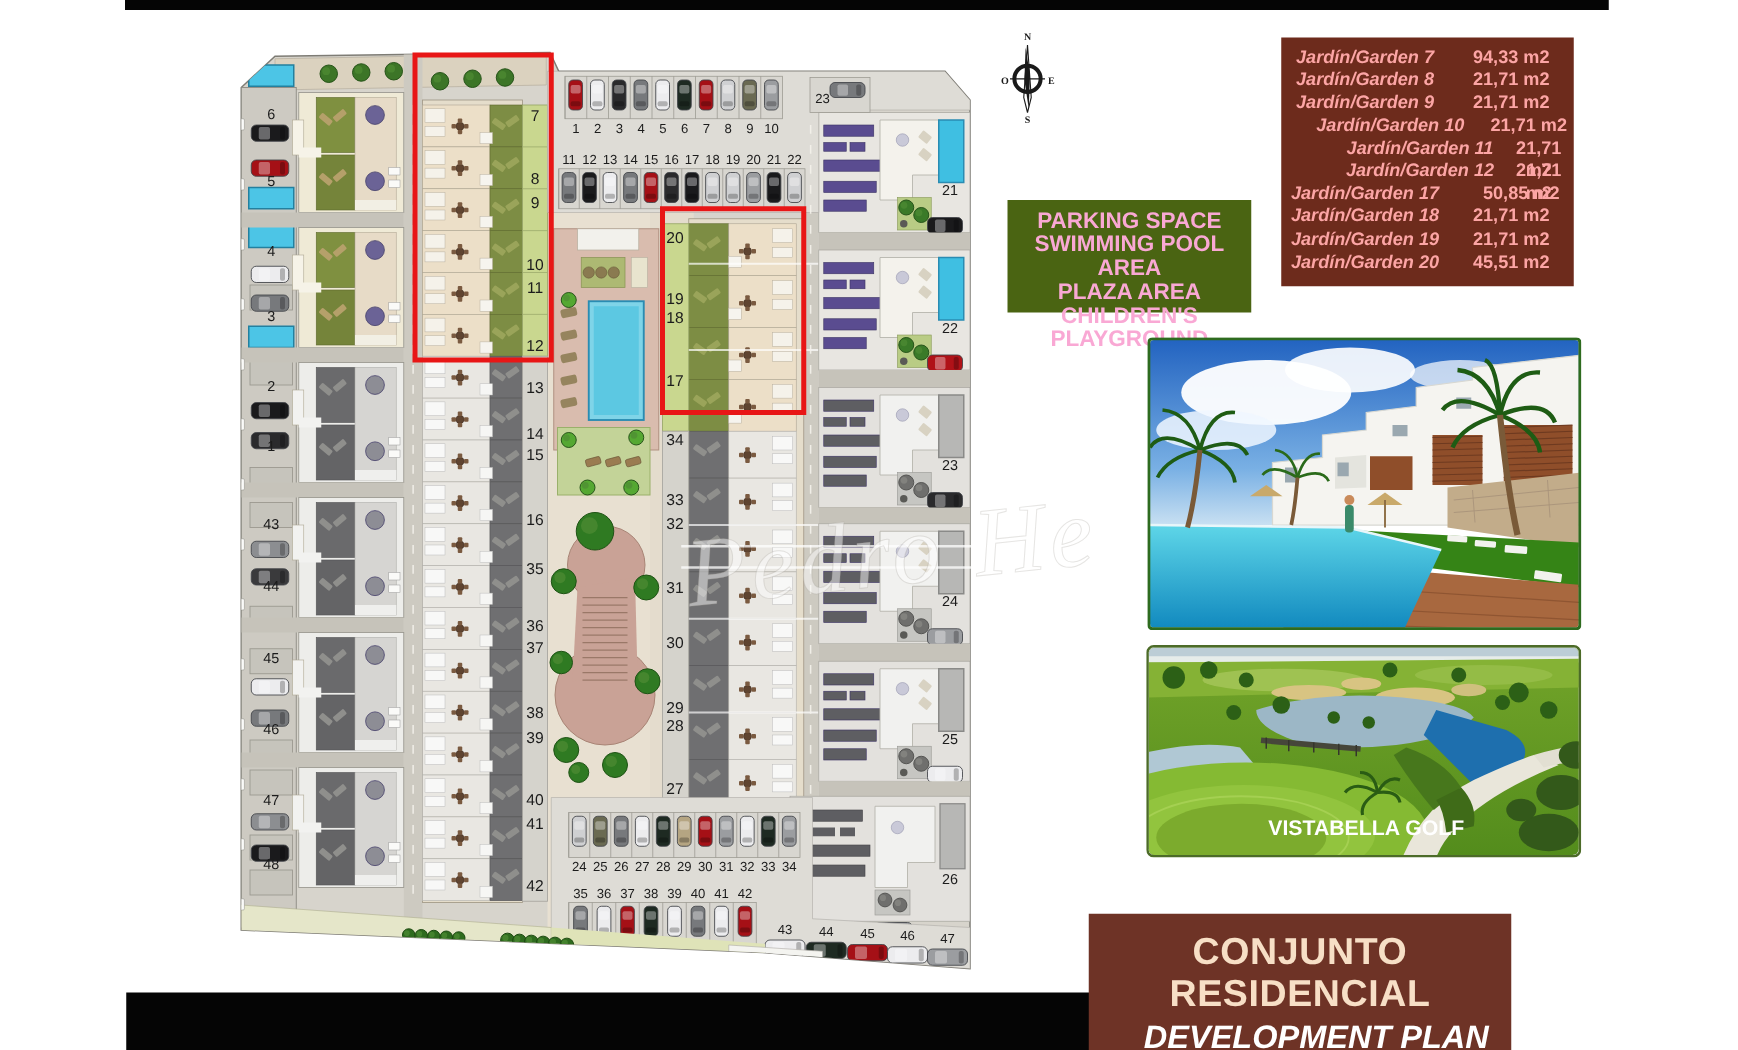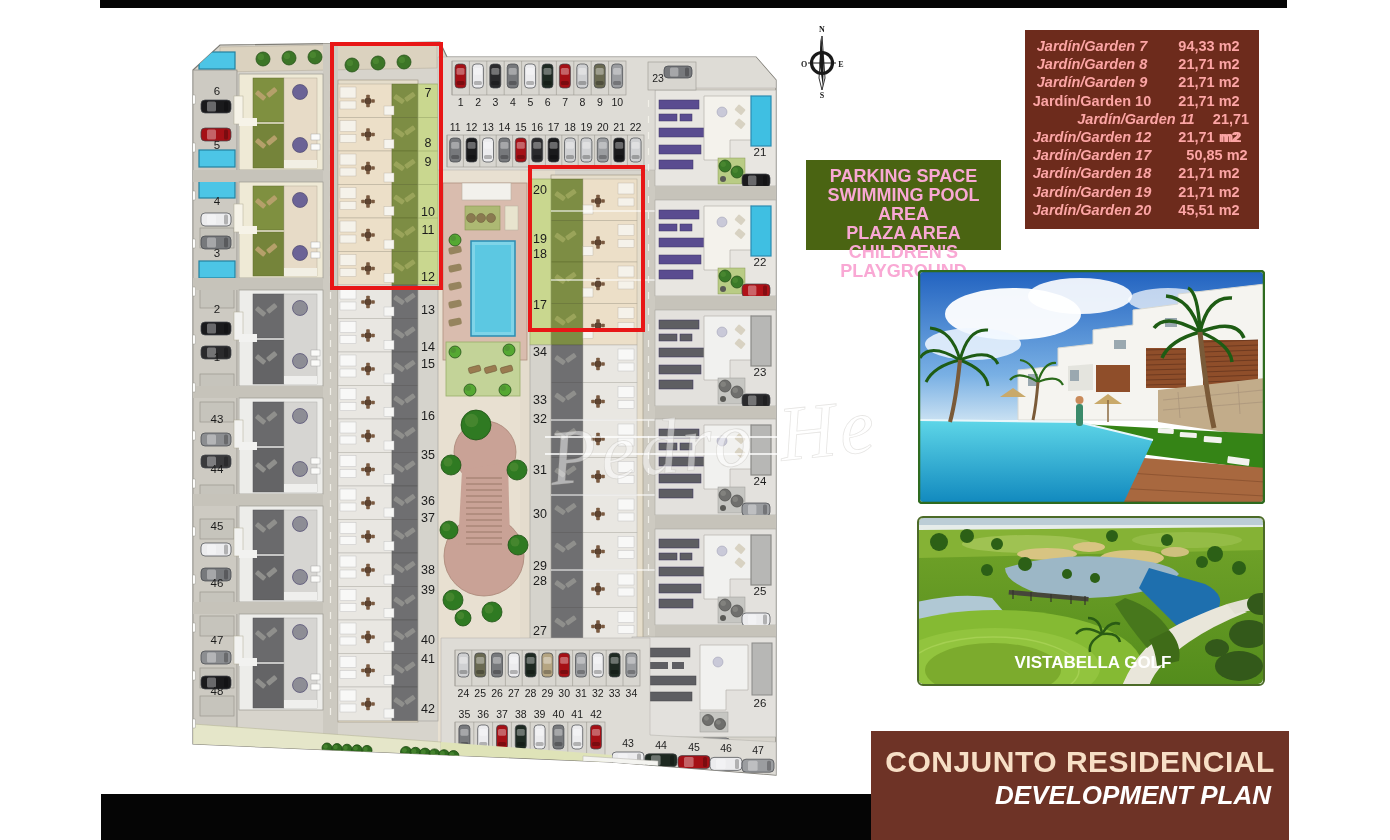--- a/index.html
+++ b/index.html
@@ -1779,28 +1779,28 @@
       </div>
 <div style="display:flex;height:18.2px;line-height:18.2px;">
         <span style="flex:0 0 134px;text-align:center;font-style:italic;">Jardín/Garden 8</span>
         <span style="flex:1;text-align:center;">21,71 m2</span>
       </div>
 <div style="display:flex;height:18.2px;line-height:18.2px;">
         <span style="flex:0 0 134px;text-align:center;font-style:italic;">Jardín/Garden 9</span>
         <span style="flex:1;text-align:center;">21,71 m2</span>
       </div>
 <div style="display:flex;height:18.2px;line-height:18.2px;">
-        <span style="flex:0 0 134px;text-align:center;">Jardín/Garden 10</span>
+        <span style="flex:0 0 134px;font-style:italic;padding-left:28px;">Jardín/Garden 10</span>
         <span style="flex:1;text-align:center;">21,71 m2</span>
       </div>
 <div style="display:flex;height:18.2px;line-height:18.2px;">
         <span style="flex:0 0 134px;text-align:center;font-style:italic;padding-left:44px;">Jardín/Garden 11</span>
         <span style="flex:1;text-align:center;">21,71 m2</span>
       </div>
-<div style="display:flex;height:18.2px;line-height:18.2px;">
+<div style="display:flex;height:18.2px;line-height:18.2px;padding-left:44px;">
         <span style="flex:0 0 134px;text-align:center;font-style:italic;">Jardín/Garden 12</span>
         <span style="flex:1;text-align:center;">21,71 m2</span>
       </div>
 <div style="display:flex;height:18.2px;line-height:18.2px;gap:16px;">
         <span style="flex:0 0 134px;text-align:center;font-style:italic;">Jardín/Garden 17</span>
         <span style="flex:1;text-align:center;">50,85 m2</span>
       </div>
 <div style="display:flex;height:18.2px;line-height:18.2px;">
         <span style="flex:0 0 134px;text-align:center;font-style:italic;">Jardín/Garden 18</span>
         <span style="flex:1;text-align:center;">21,71 m2</span>
@@ -2022,16 +2022,16 @@
           <ellipse cx="300" cy="132" rx="12" ry="9"></ellipse>
         </g>
 
 <text x="176" y="152" text-anchor="middle" style="font-family:&quot;Liberation Sans&quot;,sans-serif;font-size:17px;font-weight:bold;fill:#ffffff;">VISTABELLA GOLF</text>
 </g>
 <rect x="1" y="1" width="346" height="168" rx="5" fill="none" stroke="#4c6b28" stroke-width="2"></rect>
 </svg>
 
 <div class="abs" style="left:101px;top:794px;width:771px;height:46px;background:#050505;"></div>
 
-<div class="abs" style="left:871px;top:731px;width:418px;height:109px;background:#6e3326;">
+<div class="abs" style="left:871px;top:731px;width:338px;height:109px;background:#6e3326;">
 <div style="text-align:center;margin-top:14px;font-size:30px;font-weight:bold;color:#f7dfc6;letter-spacing:0.5px;">CONJUNTO RESIDENCIAL</div>
 <div style="text-align:right;margin-top:1px;margin-right:18px;font-size:26px;font-weight:bold;font-style:italic;color:#ffffff;">DEVELOPMENT PLAN</div>
 </div>
 </div>
 </body></html>

